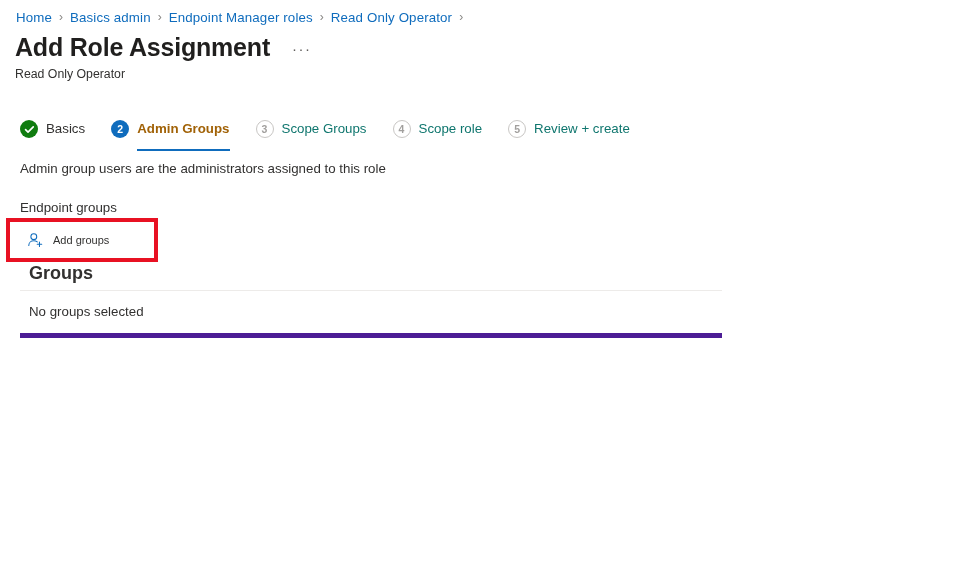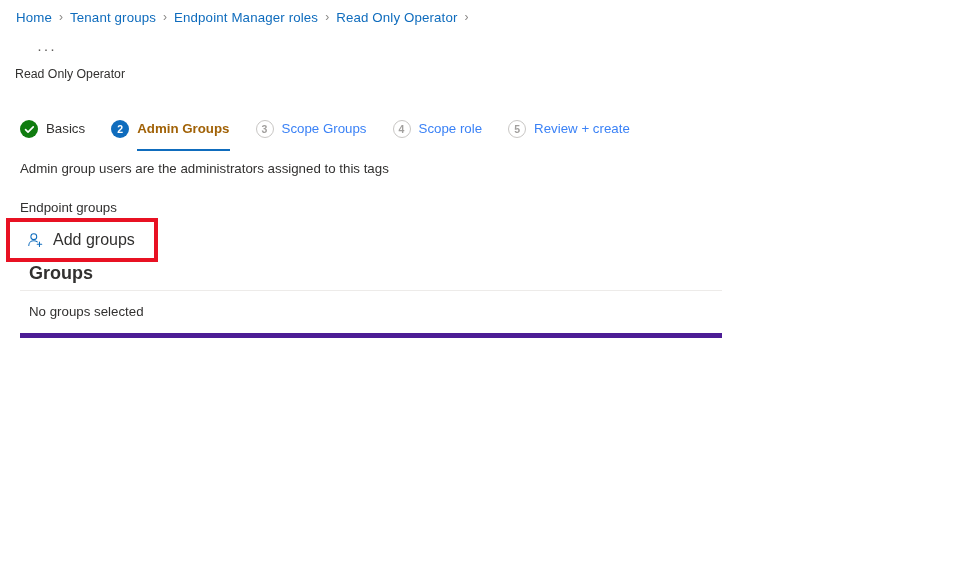--- a/index.html
+++ b/index.html
@@ -121,21 +121,21 @@
     background: #ffffff;
   }
   .step-label {
     margin-left: 8px;
     font-size: 13.3px;
     line-height: 18px;
     white-space: nowrap;
   }
   .step-label.done    { color: #323130; }
   .step-label.current { color: #a16207; font-weight: 700; }
-  .step-label.pending { color: #3b82f6; }
+  .step-label.pending { color: #0f766e; }
 
   .step-underline {
     position: absolute;
     left: 26px;
     right: 0;
     bottom: -10px;
     height: 2px;
     background: #0f6cbd;
   }
 
@@ -174,21 +174,21 @@
   .add-groups-btn .icon {
     width: 18px;
     height: 18px;
     display: flex;
     align-items: center;
     justify-content: center;
     flex: 0 0 auto;
   }
   .add-groups-btn .label {
     margin-left: 9px;
-    font-size: 16px;
+    font-size: 11px;
     color: #323130;
     line-height: 18px;
     white-space: nowrap;
   }
 
   
   .annotation-box {
     position: absolute;
     left: 6px;
     top: 218px;
@@ -221,29 +221,30 @@
     padding: 12px 0 12px 9px;
     border-bottom: 5px solid #4c1d95;
   }
 </style>
 </head>
 <body>
 
 <nav class="breadcrumb">
   <a class="crumb-link" href="#">Home</a>
   <span class="crumb-sep">›</span>
-  <a class="crumb-link" href="#">Tenant groups</a>
+  <a class="crumb-link" href="#">Basics admin</a>
   <span class="crumb-sep">›</span>
   <a class="crumb-link" href="#">Endpoint Manager roles</a>
   <span class="crumb-sep">›</span>
   <a class="crumb-link" href="#">Read Only Operator</a>
   <span class="crumb-sep">›</span>
 </nav>
 
 <div class="title-row">
+  <span class="page-title">Add Role Assignment</span>
   <span class="title-ellipsis">···</span>
 </div>
 <div class="subtitle">Read Only Operator</div>
 
 <div class="steps">
 
   <div class="step">
     <span class="step-badge done">
       <svg width="11" height="11" viewBox="0 0 12 12" aria-hidden="true">
         <path d="M1.7 6.2 L4.4 8.9 L10.1 3.1" fill="none" stroke="#ffffff" stroke-width="1.8" stroke-linecap="round" stroke-linejoin="round"></path>
@@ -268,21 +269,21 @@
     <span class="step-label pending">Scope role</span>
   </div>
 
   <div class="step">
     <span class="step-badge pending">5</span>
     <span class="step-label pending">Review + create</span>
   </div>
 
 </div>
 
-<div class="section-desc">Admin group users are the administrators assigned to this tags</div>
+<div class="section-desc">Admin group users are the administrators assigned to this role</div>
 <div class="field-label">Endpoint groups</div>
 
 <button class="add-groups-btn">
   <span class="icon">
     <svg width="17" height="17" viewBox="0 0 18 18" aria-hidden="true">
       <circle cx="7.2" cy="4.9" r="3.1" fill="none" stroke="#0f6cbd" stroke-width="1.1"></circle>
       <path d="M1.9 14.3 C1.9 11.2 4.3 9.3 7.2 9.3 C8.6 9.3 9.9 9.75 10.9 10.5" fill="none" stroke="#0f6cbd" stroke-width="1.1" stroke-linecap="round"></path>
       <path d="M13.2 10.6 L13.2 15.4 M10.8 13.0 L15.6 13.0" fill="none" stroke="#0f6cbd" stroke-width="1.1" stroke-linecap="round"></path>
     </svg>
   </span>

